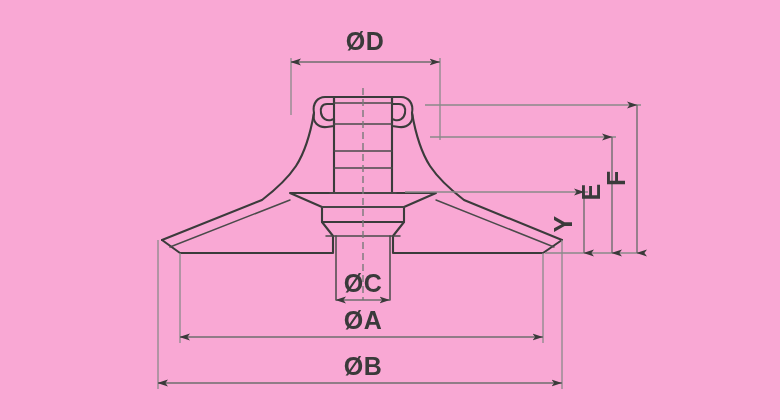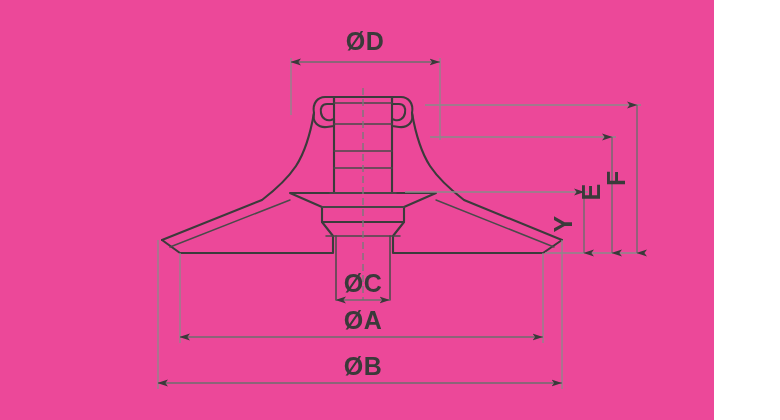--- a/index.html
+++ b/index.html
@@ -8,23 +8,23 @@
     background: #ffffff;
   }
   body {
     width: 780px;
     height: 420px;
     overflow: hidden;
     font-family: "Liberation Sans", sans-serif;
   }
   #drawing-root {
     position: relative;
-    width: 714px;
+    width: 780px;
     height: 420px;
-    background: #ec4899;
+    background: #f9a8d4;
     text-decoration: underline;
   }
   svg#tech-drawing {
     display: block;
     width: 780px;
     height: 420px;
   }
   .part-outline {
     fill: none;
     stroke: #3b3b3b;

